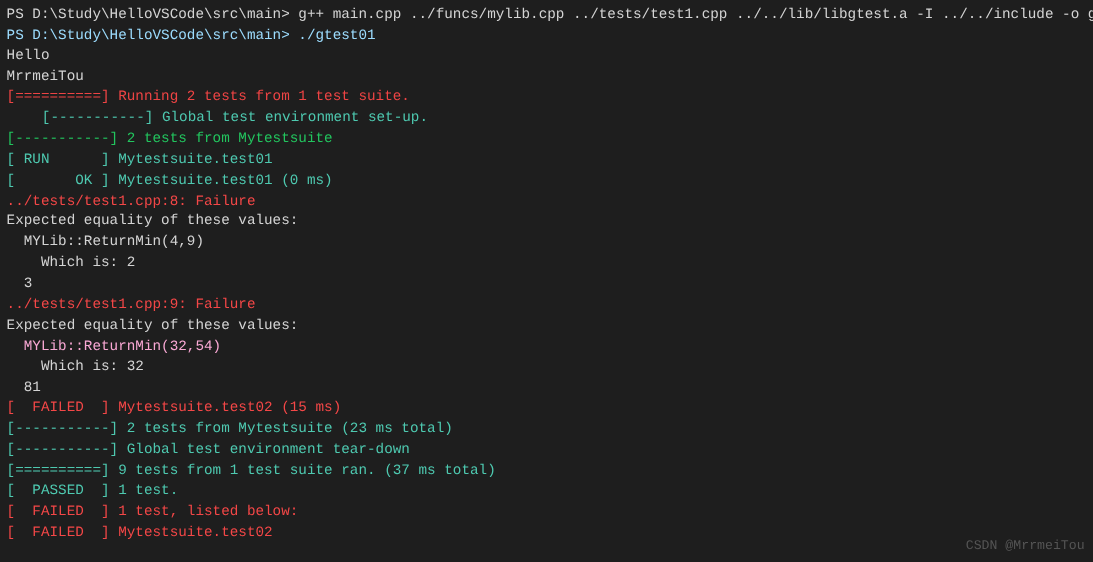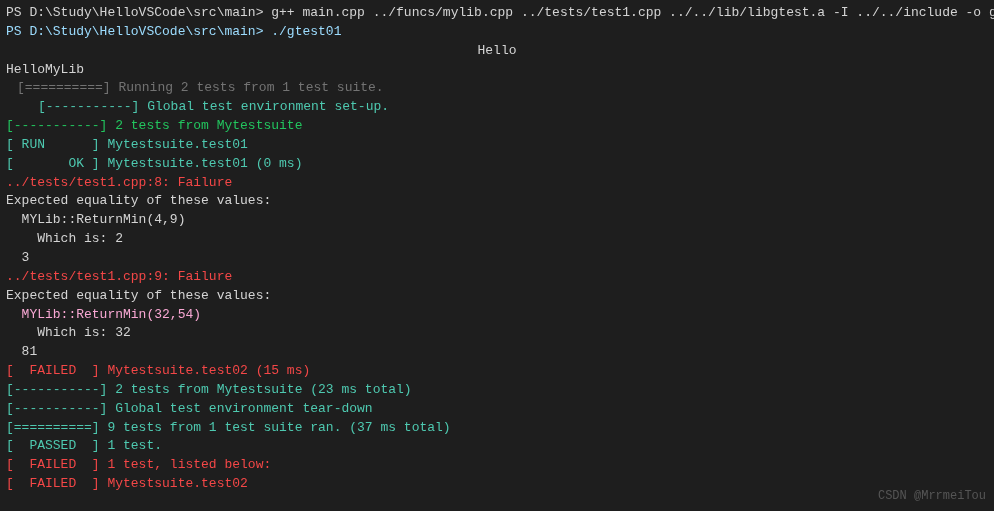--- a/index.html
+++ b/index.html
@@ -39,23 +39,23 @@
       font-size: 12px;
     }
   </style>
 </head>
 <body>
 
 <div class="terminal">
   <div id="lines-container">
       <div class="line" style="color: rgb(212, 212, 212);">PS D:\Study\HelloVSCode\src\main&gt; g++ main.cpp ../funcs/mylib.cpp ../tests/test1.cpp ../../lib/libgtest.a -I ../../include -o gtest01.exe</div>
       <div class="line" style="color: rgb(156, 220, 254);">PS D:\Study\HelloVSCode\src\main&gt; ./gtest01</div>
-      <div class="line" style="color: rgb(212, 212, 212); text-align: center;">Hello</div>
-      <div class="line" style="color: rgb(212, 212, 212);">HelloMyLib</div>
-      <div class="line" style="color: #737373; margin-left: 11px;">[==========] Running 2 tests from 1 test suite.</div>
+      <div class="line" style="color: rgb(212, 212, 212);">Hello</div>
+      <div class="line" style="color: rgb(212, 212, 212);">MrrmeiTou</div>
+      <div class="line" style="color: #ef4444;">[==========] Running 2 tests from 1 test suite.</div>
       <div class="line" style="color: rgb(78, 201, 176); margin-left: 32px;">[-----------] Global test environment set-up.</div>
       <div class="line" style="color: #22c55e;">[-----------] 2 tests from Mytestsuite</div>
       <div class="line" style="color: rgb(78, 201, 176);">[ RUN      ] Mytestsuite.test01</div>
       <div class="line" style="color: rgb(78, 201, 176);">[       OK ] Mytestsuite.test01 (0 ms)</div>
       <div class="line" style="color: rgb(244, 71, 71);">../tests/test1.cpp:8: Failure</div>
       <div class="line" style="color: rgb(212, 212, 212);">Expected equality of these values:</div>
       <div class="line" style="color: rgb(212, 212, 212);">  MYLib::ReturnMin(4,9)</div>
       <div class="line" style="color: rgb(212, 212, 212);">    Which is: 2</div>
       <div class="line" style="color: rgb(212, 212, 212);">  3</div>
       <div class="line" style="color: rgb(212, 212, 212);"></div>

